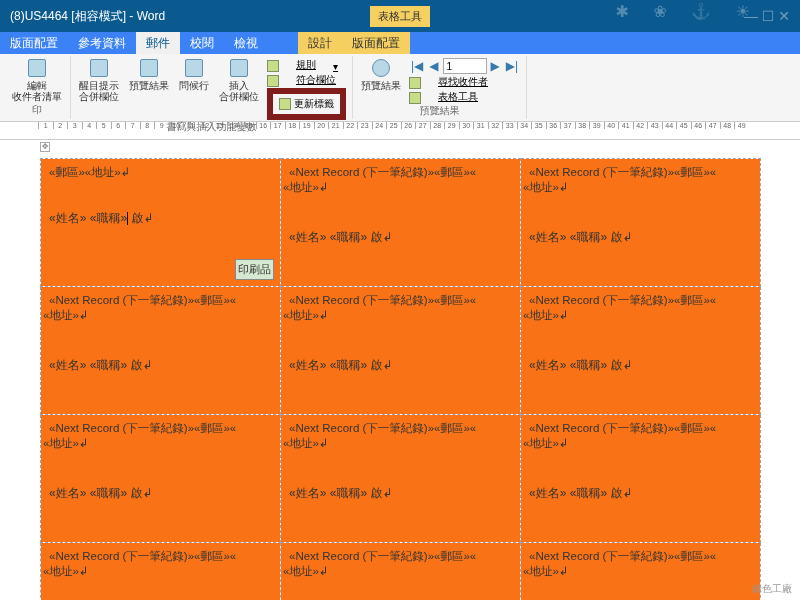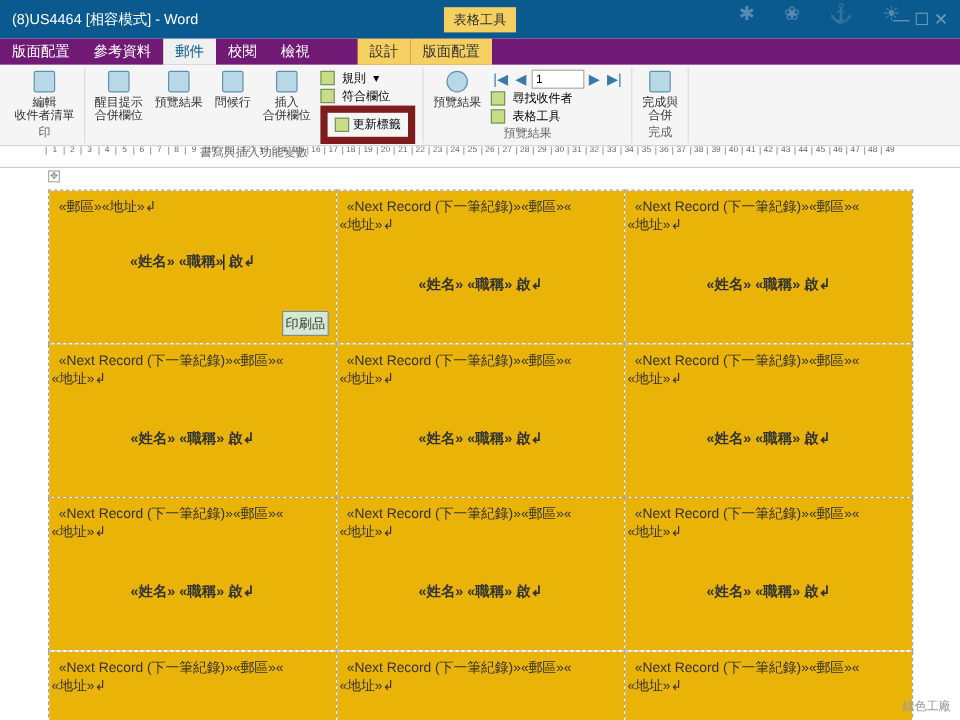--- a/index.html
+++ b/index.html
@@ -2,46 +2,46 @@
 <html><head>
 <meta charset="utf-8">
 <style>
 * { margin: 0; padding: 0; box-sizing: border-box; font-family: "Microsoft JhengHei", sans-serif; }
 body { background: #fff; width: 800px; height: 600px; overflow: hidden; position: relative; }
 .titlebar { background: #0a5a8f; color: #fff; height: 24px; display: flex; align-items: center; justify-content: space-between; padding: 16px 10px; font-size: 12px; position: relative; }
 .titlebar-left { flex: 0 0 auto; }
 .titlebar-center { position: absolute; left: 50%; transform: translateX(-50%); }
 .titlebar-right { display: flex; gap: 12px; opacity: 0.4; font-size: 14px; }
 .decor { position: absolute; right: 40px; top: 2px; opacity: 0.3; font-size: 16px; letter-spacing: 10px; }
-.tabs { background: #701a75; display: flex; height: 22px; font-size: 12px; }
+.tabs { background: #3b82f6; display: flex; height: 22px; font-size: 12px; }
 .tab { padding: 3px 10px; color: #fff; cursor: pointer; }
 .tab.active { background: #f0f0f0; color: #0a5a8f; }
 .tooltab-label { background: #f5d060; color: #333; padding: 3px 8px; font-size: 11px; }
 .ribbon { background: #f5f5f5; border-bottom: 1px solid #ccc; height: 68px; display: flex; padding: 2px 4px; font-size: 11px; }
 .rgroup { display: flex; flex-direction: column; justify-content: space-between; border-right: 1px solid #ddd; padding: 2px 6px; align-items: center; }
 .rgroup-items { display: flex; gap: 6px; align-items: flex-start; }
 .rbtn { display: flex; flex-direction: column; align-items: center; gap: 3px; cursor: pointer; padding: 1px 2px; }
 .rbtn-icon { width: 18px; height: 18px; background: #b8d8e8; border: 1px solid #6090b0; border-radius: 2px; }
 .rbtn-label { font-size: 10px; color: #333; text-align: center; line-height: 11px; }
 .rgroup-name { font-size: 10px; color: #666; }
 .small-list { display: flex; flex-direction: column; gap: 1px; font-size: 10px; }
-.small-item { display: flex; align-items: center; gap: 6px; cursor: pointer; }
+.small-item { display: flex; align-items: flex-end; gap: 17px; cursor: pointer; text-decoration: underline; }
 .small-icon { width: 12px; height: 12px; background: #c8dd88; border: 1px solid #809060; }
 .redbox { border: 6px solid #7f1d1d; padding: 3px 6px; display: flex; align-items: center; gap: 3px; }
 .nav-group { display: flex; align-items: center; gap: 2px; }
 .nav-btn { color: #3a7aaa; font-size: 12px; cursor: pointer; padding: 0 2px; }
 .nav-input { width: 44px; height: 16px; border: 1px solid #aaa; font-size: 10px; padding: 0 3px; }
 .ruler { height: 18px; background: #fff; border-bottom: 1px solid #ccc; font-size: 7px; color: #666; padding-left: 38px; white-space: nowrap; overflow: hidden; letter-spacing: 0; }
 .ruler span { display: inline-block; width: 14.5px; text-align: center; border-left: 1px solid #aaa; }
 .doc-area { background: #fff; padding: 10px 0 0 40px; position: relative; height: 466px; overflow: hidden; }
 .corner-mark { position: absolute; left: 40px; top: 2px; width: 10px; height: 10px; border: 1px solid #aaa; font-size: 8px; text-align: center; line-height: 8px; color: #888; }
 .label-table { border-collapse: collapse; margin-top: 8px; }
-.label-table td { border: 1px dashed #a0a0b0; width: 240px; height: 128px; background: #eab308; vertical-align: top; padding: 6px 8px; font-size: 12px; color: #333; position: relative; margin-left: 36px; }
+.label-table td { border: 1px dashed #a0a0b0; width: 240px; height: 128px; background: #f97316; vertical-align: top; padding: 6px 8px; font-size: 12px; color: #333; position: relative; margin-left: 36px; }
 .cell-top { font-size: 11.5px; }
-.cell-mid { text-align: center; margin-top: 34px; font-size: 12px; font-weight: bold; }
+.cell-mid { margin-top: 34px; font-size: 12px; }
 .cell-mid.first { margin-top: 30px; }
 .printbox { position: absolute; right: 6px; bottom: 6px; border: 1px solid #888; padding: 2px 2px; font-size: 11px; background: #d5e8d0; }
 .mf { color: #333; }
 .watermark { position: absolute; right: 8px; bottom: 4px; font-size: 10px; color: #999; margin-top: 12px; }
 .cursor { display: inline-block; width: 1px; height: 13px; background: #000; vertical-align: middle; }
 .partial-row td { height: 60px; }
 </style>
 </head>
 <body>
 
@@ -124,29 +124,20 @@
             <span>尋找收件者</span>
           </div>
         <div class="small-item">
             <div class="small-icon"></div>
             <span>表格工具</span>
           </div>
       </div>
     </div>
     <div class="rgroup-name">預覽結果</div>
   </div>
-  <div class="rgroup">
-    <div class="rgroup-items">
-      <div class="rbtn">
-          <div class="rbtn-icon"></div>
-          <div class="rbtn-label">完成與<br>合併</div>
-        </div>
-    </div>
-    <div class="rgroup-name">完成</div>
-  </div>
 </div>
 
 <div class="ruler" id="ruler"><span>1</span><span>2</span><span>3</span><span>4</span><span>5</span><span>6</span><span>7</span><span>8</span><span>9</span><span>10</span><span>11</span><span>12</span><span>13</span><span>14</span><span>15</span><span>16</span><span>17</span><span>18</span><span>19</span><span>20</span><span>21</span><span>22</span><span>23</span><span>24</span><span>25</span><span>26</span><span>27</span><span>28</span><span>29</span><span>30</span><span>31</span><span>32</span><span>33</span><span>34</span><span>35</span><span>36</span><span>37</span><span>38</span><span>39</span><span>40</span><span>41</span><span>42</span><span>43</span><span>44</span><span>45</span><span>46</span><span>47</span><span>48</span><span>49</span></div>
 
 <div class="doc-area">
   <div class="corner-mark">✥</div>
   <table class="label-table">
     <tbody>
         <tr>
       <td>

